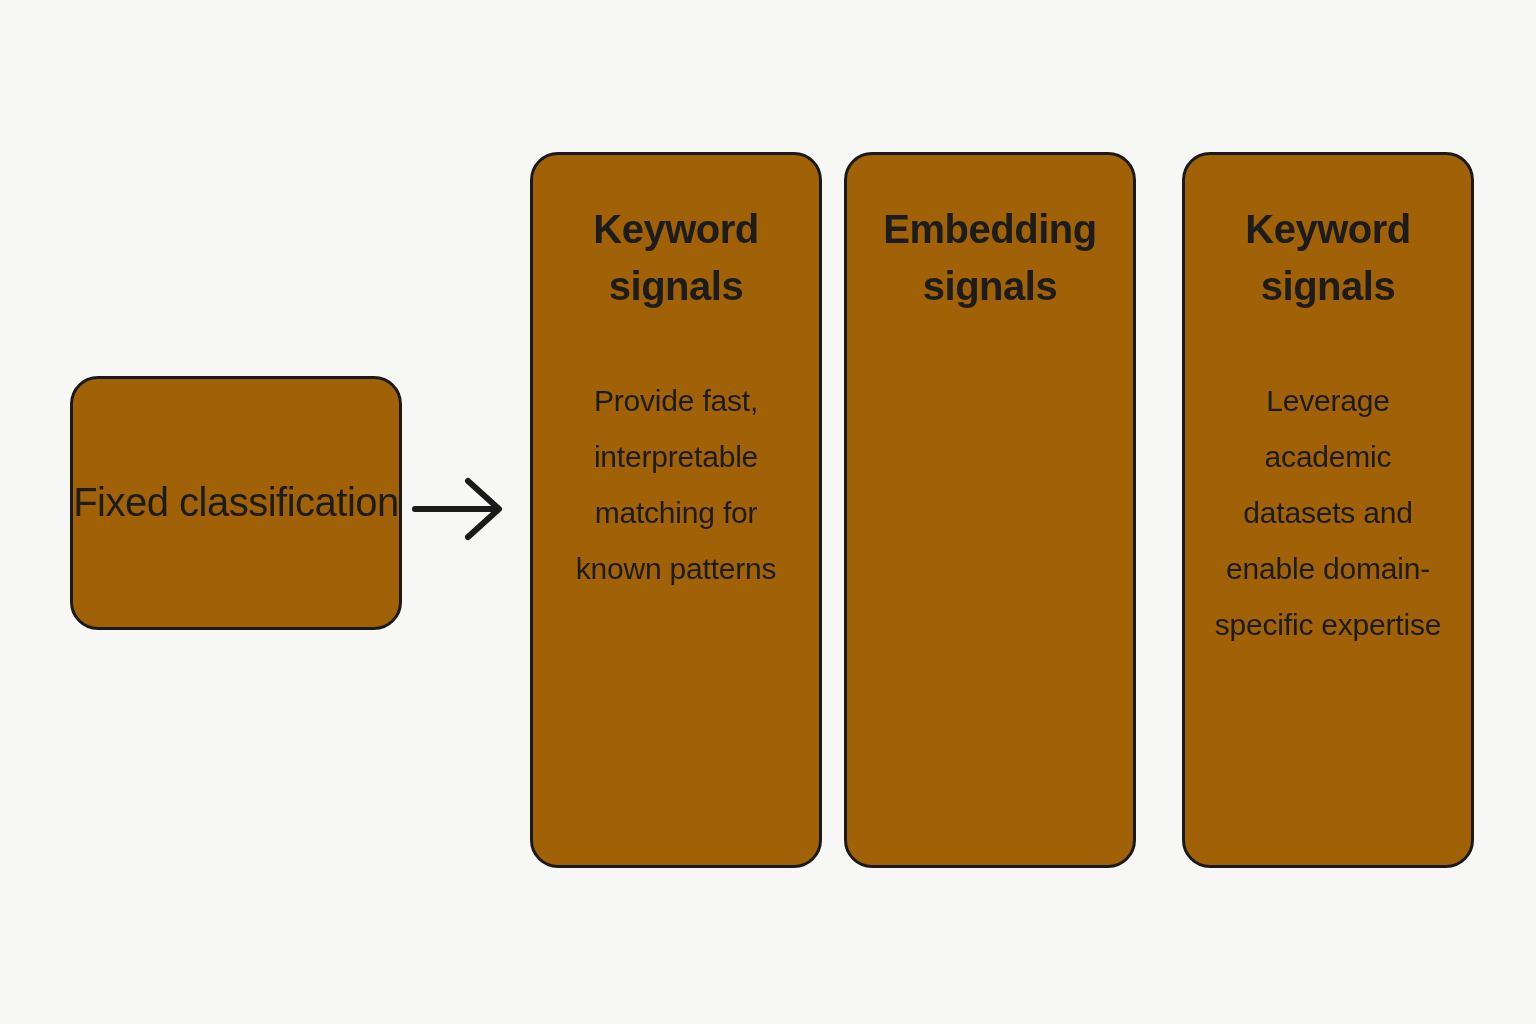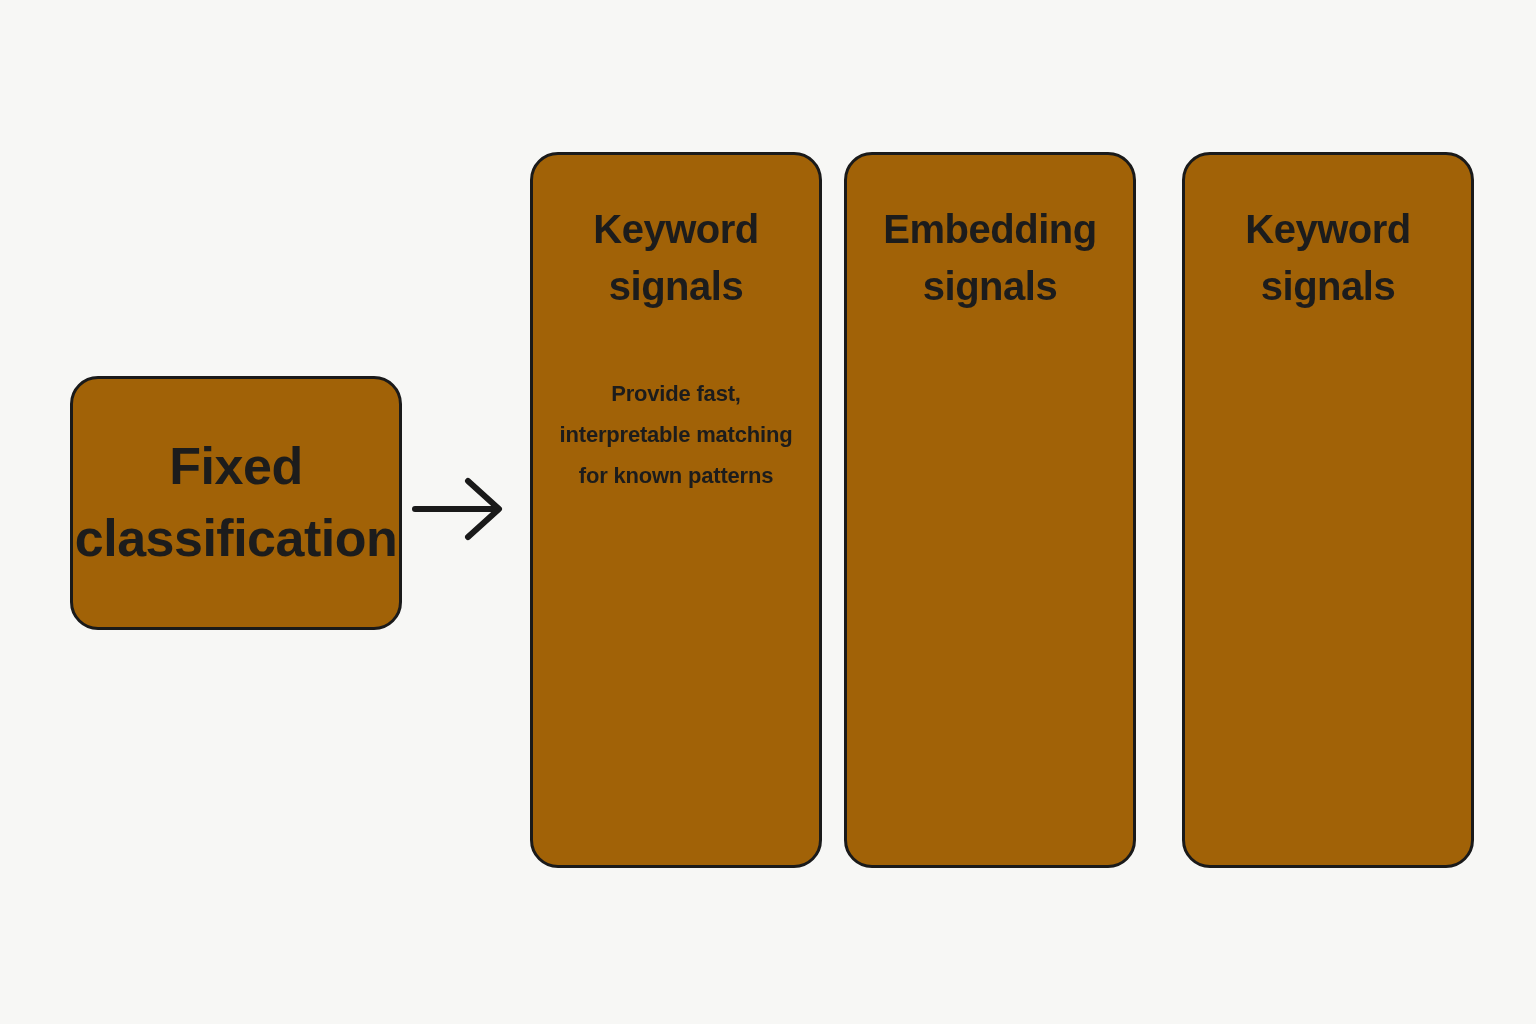--- a/index.html
+++ b/index.html
@@ -20,24 +20,25 @@
     left: 70px;
     top: 376px;
     width: 332px;
     height: 254px;
     display: flex;
     align-items: center;
     justify-content: center;
     text-align: center;
   }
   .source-label {
-    font-size: 52px;
-    font-weight: 700;
+    font-size: 40px;
+    font-weight: 400;
     line-height: 1.38;
     letter-spacing: -0.5px;
+    text-align: right;
   }
   .arrow {
     position: absolute;
     left: 412px;
     top: 470px;
     width: 92px;
     height: 78px;
   }
   .card {
     top: 152px;
@@ -50,22 +51,22 @@
   .card-2 { left: 844px; }
   .card-3 { left: 1182px; }
   .card-title {
     font-size: 40px;
     font-weight: 700;
     line-height: 1.42;
     letter-spacing: -0.5px;
   }
   .card-body {
     margin-top: 58px;
-    font-size: 22px;
-    font-weight: 700;
+    font-size: 30px;
+    font-weight: 400;
     line-height: 1.87;
     letter-spacing: -0.2px;
   }
 </style>
 </head>
 <body>
 
 <div class="node source-box">
   <div class="source-label">Fixed classification</div>
 </div>
@@ -79,13 +80,14 @@
   <div class="card-title">Keyword signals</div>
   <div class="card-body">Provide fast, interpretable matching for known patterns</div>
 </div>
 
 <div class="node card card-2">
   <div class="card-title">Embedding signals</div>
 </div>
 
 <div class="node card card-3">
   <div class="card-title">Keyword signals</div>
+  <div class="card-body">Leverage academic datasets and enable domain-specific expertise</div>
 </div>
 
 </body></html>

